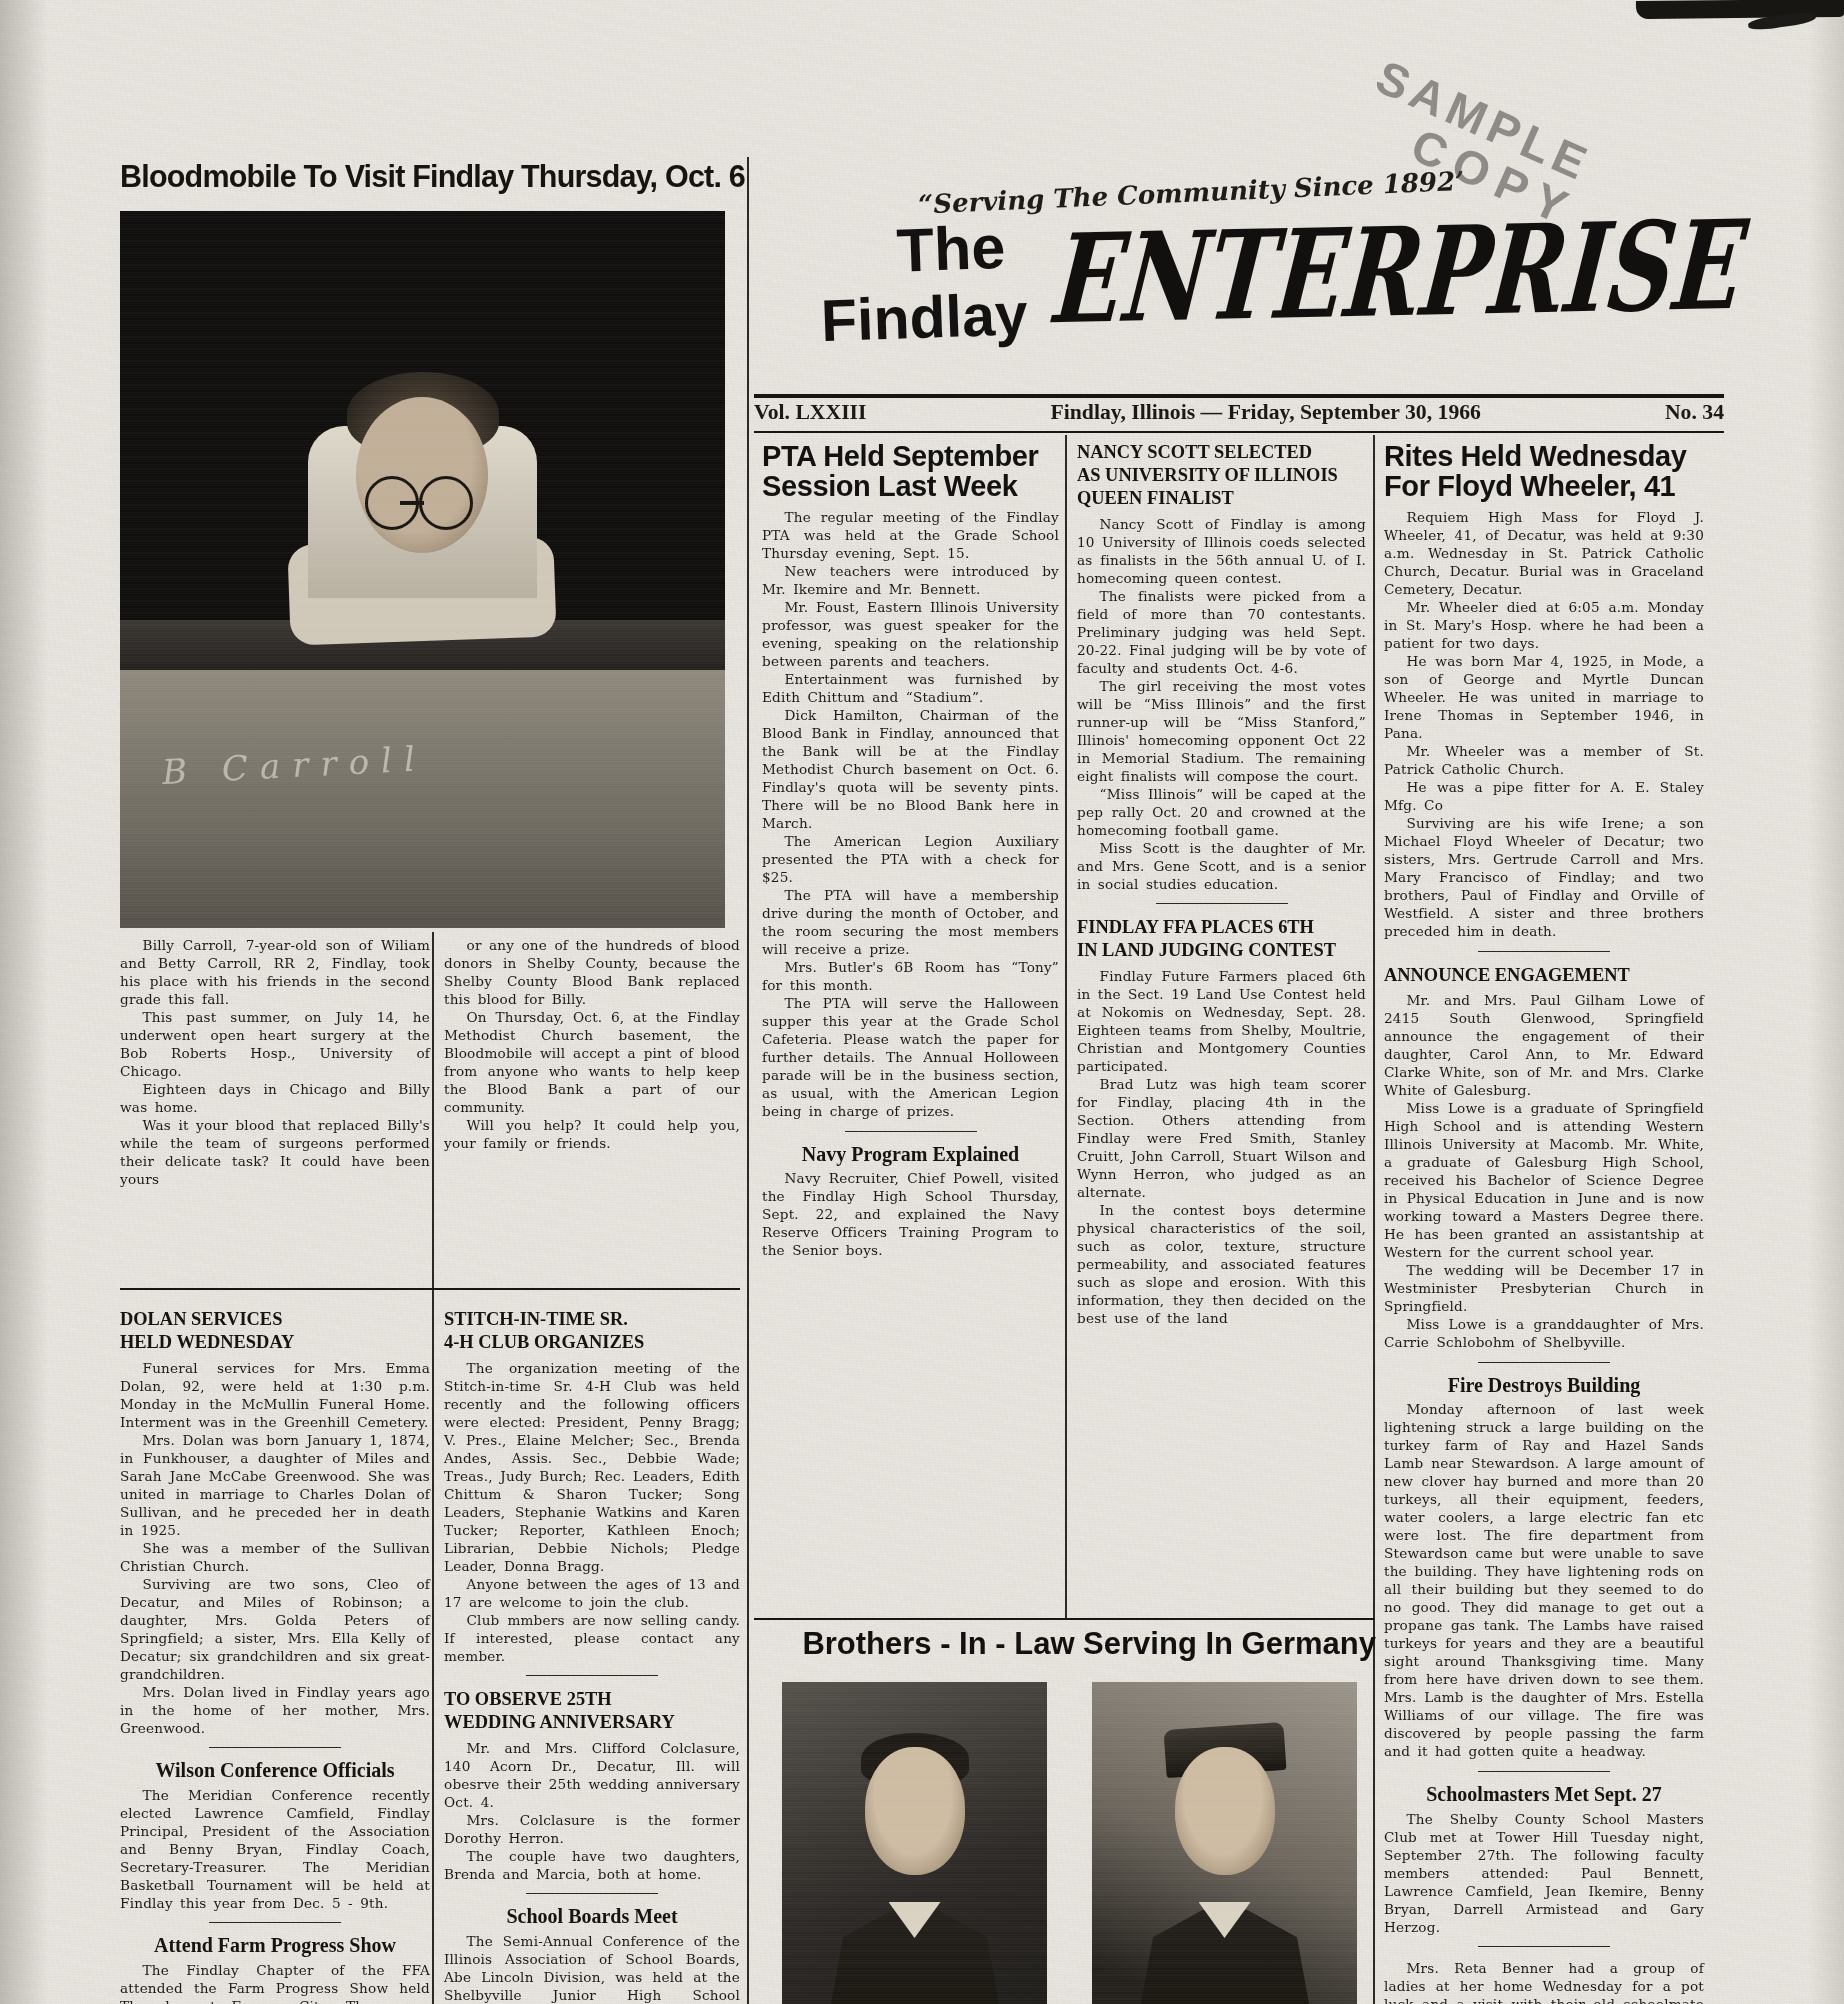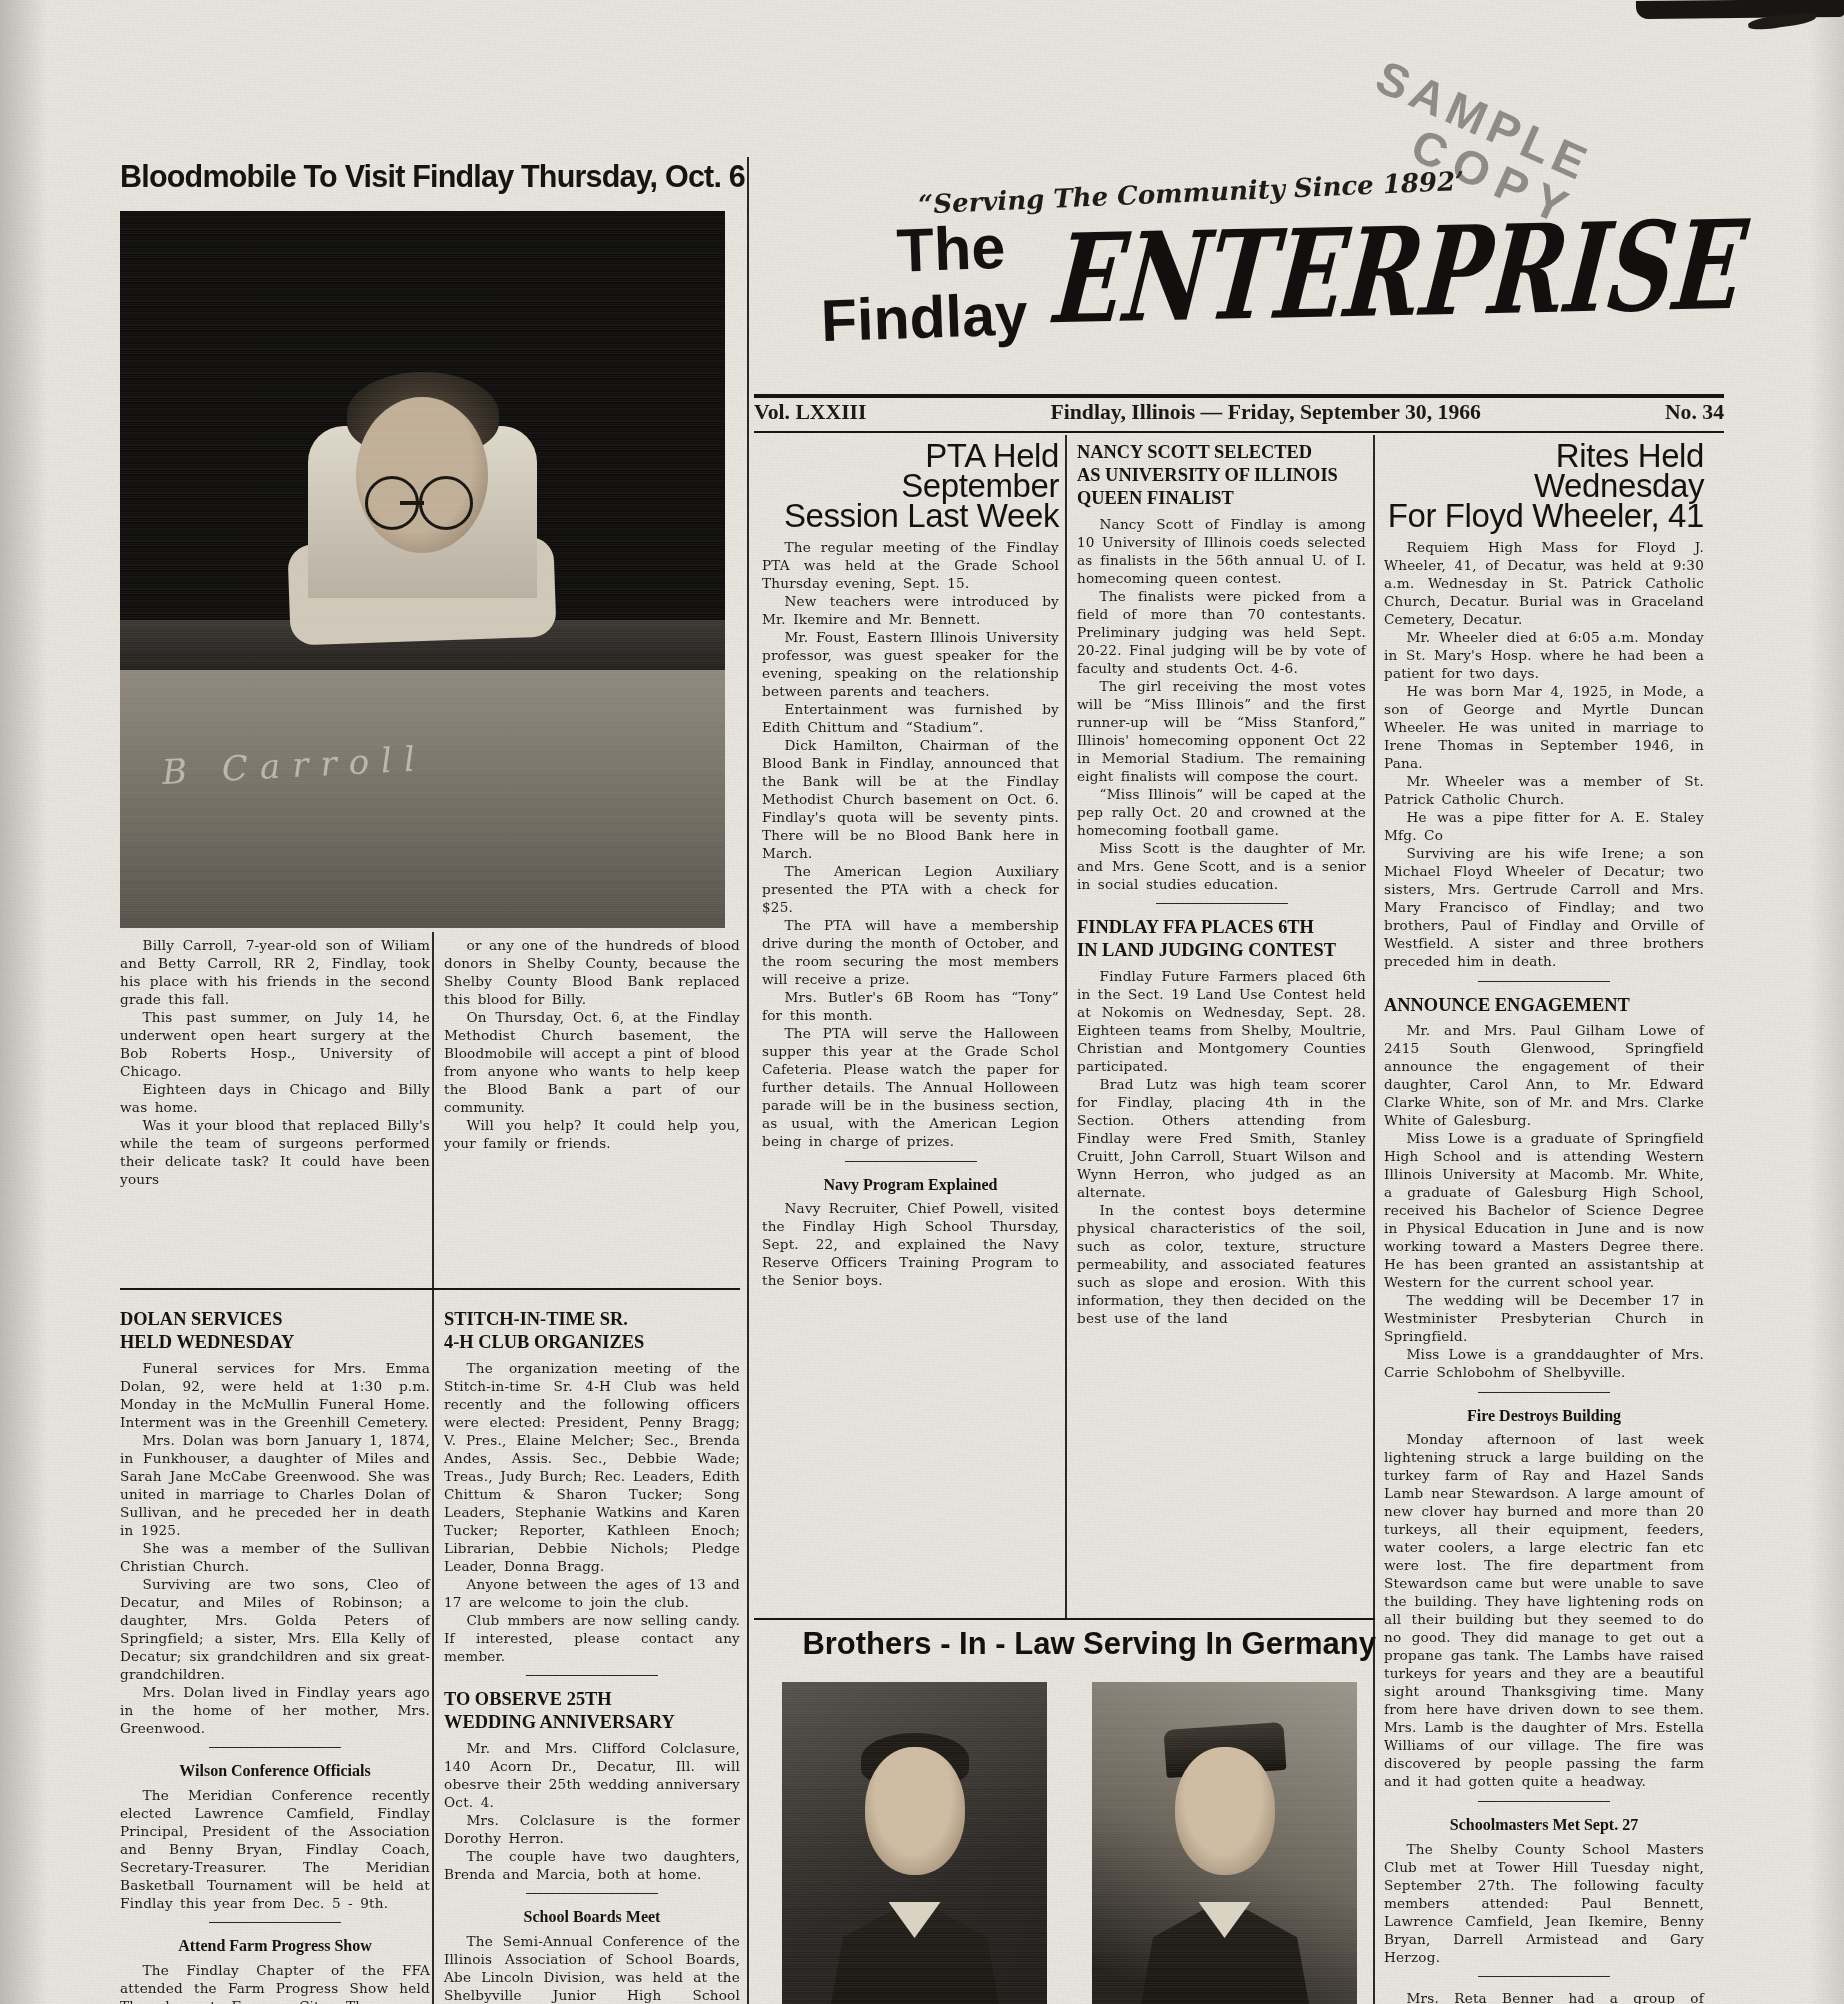--- a/index.html
+++ b/index.html
@@ -93,26 +93,26 @@
     background:linear-gradient(180deg,#23201b,#121009);
     clip-path:polygon(8% 100%,18% 18%,40% 0,60% 0,82% 18%,92% 100%);}
   .photo-soldier .scollar{position:absolute;left:50%;bottom:124px;width:52px;height:36px;margin-left:-26px;
     background:#d9d2c2;clip-path:polygon(0 0,50% 100%,100% 0);}
   
   .col{position:absolute;}
   .art{margin:0;}
   .art.sep::before{content:"";display:block;width:132px;border-top:1.6px solid #2b2824;margin:10.4px auto 12px;}
   .paras p{margin:0;text-indent:22.5px;text-align:justify;
     font-size:13.6px;line-height:18px;word-spacing:2.8px;letter-spacing:0.2px;color:#1c1916;}
-  .h-big{font-family:"Liberation Sans",sans-serif;font-weight:400;
-    font-size:33px;line-height:30px;letter-spacing:-0.4px;margin:0 0 7.2px;white-space:pre-line;color:#141210;text-align:right;}
+  .h-big{font-family:"Liberation Sans",sans-serif;font-weight:700;
+    font-size:29px;line-height:30px;letter-spacing:-0.4px;margin:0 0 7.2px;white-space:pre-line;color:#141210;}
   .h-caps{font-family:"Liberation Serif",serif;font-weight:700;
     font-size:18.4px;line-height:23px;margin:0 0 4.8px;white-space:pre-line;color:#161310;}
   .h-mid{font-family:"Liberation Serif",serif;font-weight:700;text-align:center;
-    font-size:16px;line-height:21.7px;margin:0 0 4px;color:#161310;}
+    font-size:20px;line-height:21.7px;margin:0 0 4px;color:#161310;}
   .brothers-head{
     position:absolute;left:754px;top:1626px;width:622px;text-align:right;
     font-family:"Liberation Sans",sans-serif;font-weight:700;
     font-size:31px;letter-spacing:0px;color:#131110;
   }
   .ink-streak{position:absolute;left:1636px;top:0;width:209px;height:17.6px;background:#181613;
     border-radius:0 0 5.6px 12px;transform:rotate(-.6deg);}
   .ink-blob{position:absolute;left:1748px;top:15.2px;width:68px;height:12px;background:#1d1b18;
     border-radius:40%;transform:rotate(-8deg);}
 </style>

